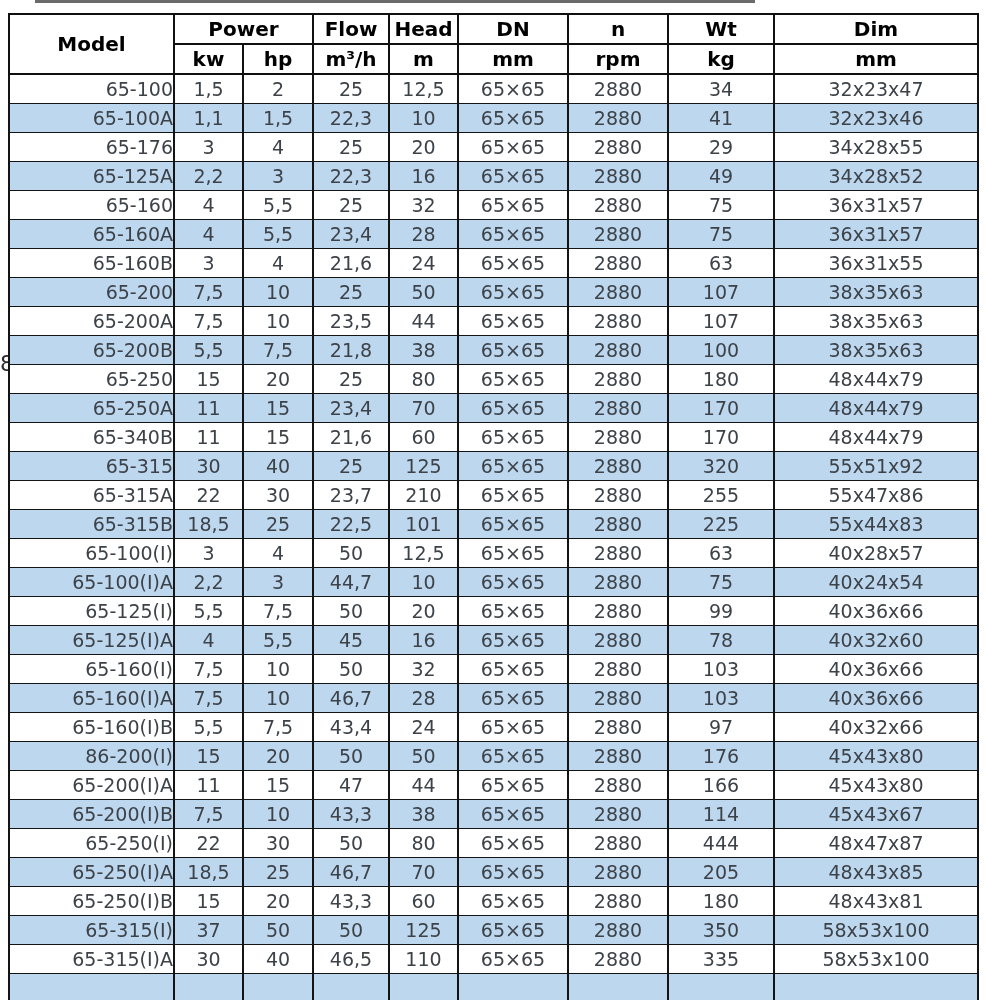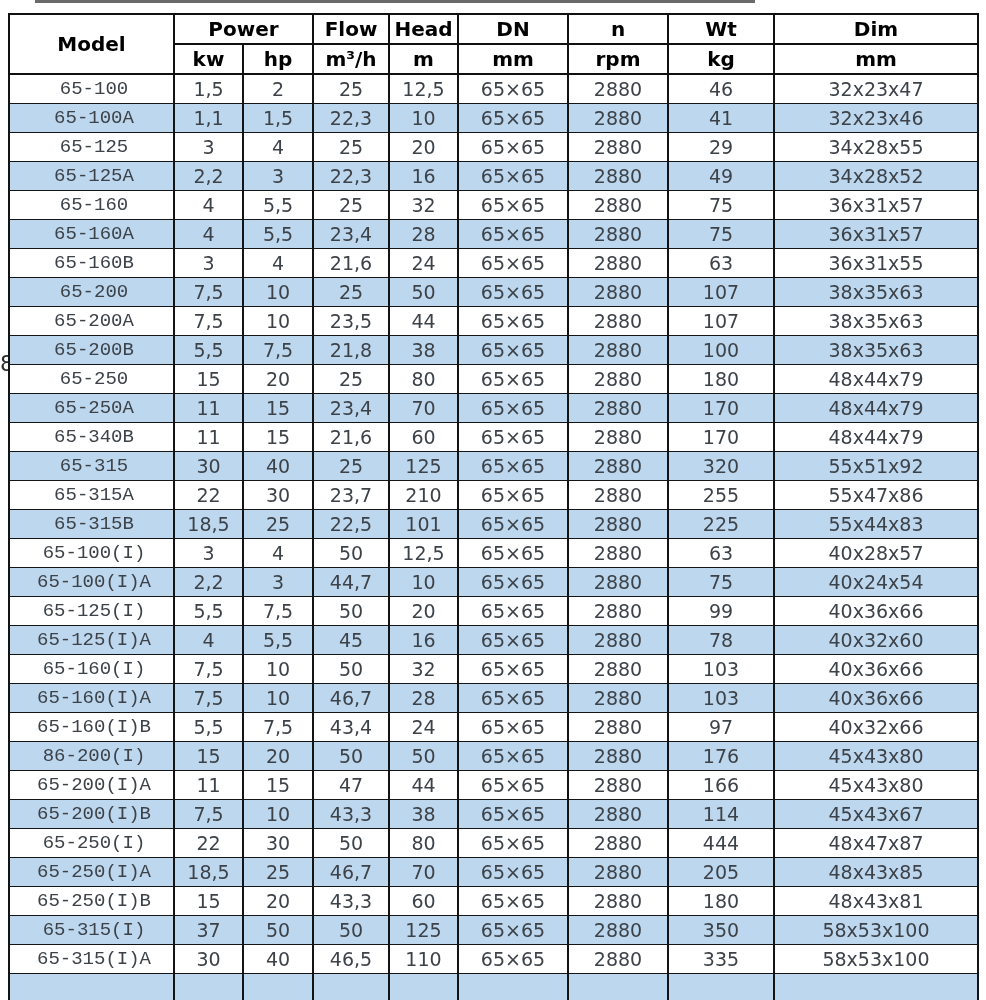--- a/index.html
+++ b/index.html
@@ -58,23 +58,22 @@
     border-style: solid;
     border-color: #141414;
     border-width: 1.5px 2px;
     color: #3c4248;
     font-size: 19px;
     text-align: center;
     height: 28px;
     line-height: 28px;
   }
   table.spec td.model {
-    text-align: center;
+    text-align: right;
     padding-left: 5px;
-    font-family: Liberation Mono, monospace;
   }
   table.spec tbody tr:nth-child(even) {
     background: #bdd7ee;
   }
   table.spec tbody tr:nth-child(odd) {
     background: #ffffff;
   }
   table.spec .outer {
     border-width: 2px;
   }
@@ -123,36 +122,36 @@
     </thead>
     <tbody>
         <tr>
           <td class="model">65-100</td>
           <td>1,5</td>
           <td>2</td>
           <td>25</td>
           <td>12,5</td>
           <td>65×65</td>
           <td>2880</td>
-          <td>46</td>
+          <td>34</td>
           <td>32x23x47</td>
         </tr>
         <tr>
           <td class="model">65-100A</td>
           <td>1,1</td>
           <td>1,5</td>
           <td>22,3</td>
           <td>10</td>
           <td>65×65</td>
           <td>2880</td>
           <td>41</td>
           <td>32x23x46</td>
         </tr>
         <tr>
-          <td class="model">65-125</td>
+          <td class="model">65-176</td>
           <td>3</td>
           <td>4</td>
           <td>25</td>
           <td>20</td>
           <td>65×65</td>
           <td>2880</td>
           <td>29</td>
           <td>34x28x55</td>
         </tr>
         <tr>

